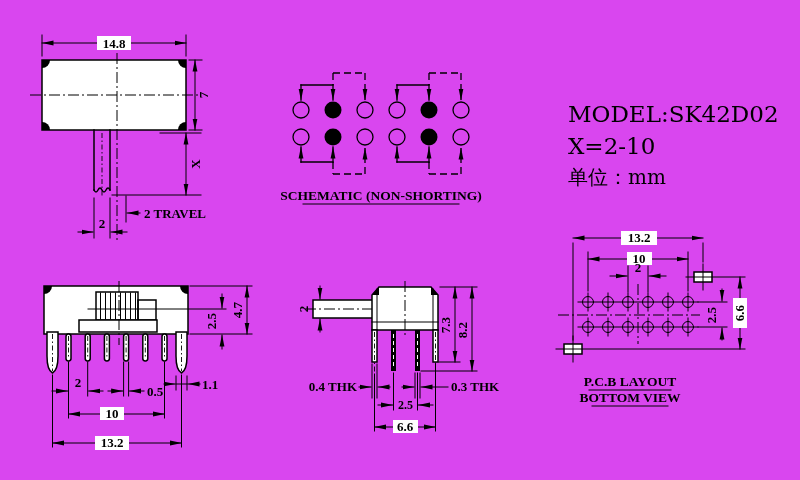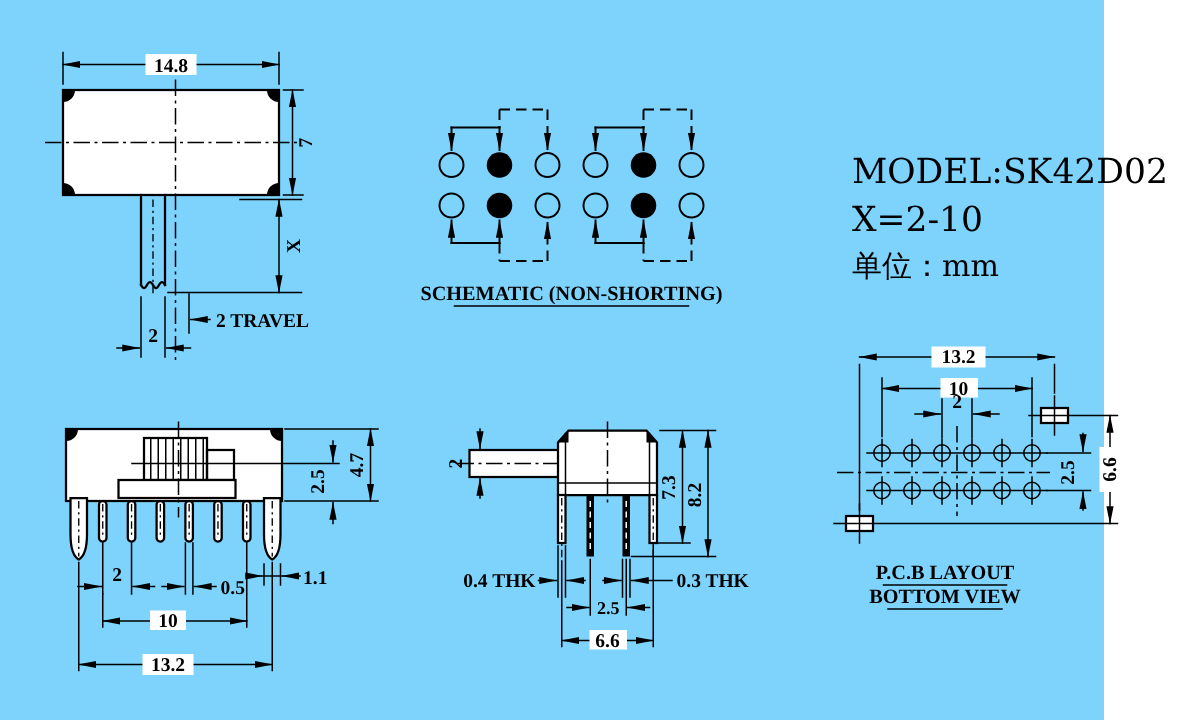--- a/index.html
+++ b/index.html
@@ -1,16 +1,16 @@
 <!DOCTYPE html>
 <html><head>
 <meta charset="utf-8">
 <style>
   html,body{margin:0;padding:0;background:#ffffff;}
-  .stage{width:736px;height:480px;background:#7dd3fc;position:relative;font-family:"Liberation Serif","DejaVu Serif",serif;}
+  .stage{width:800px;height:480px;background:#d946ef;position:relative;font-family:"Liberation Serif","DejaVu Serif",serif;}
   svg{display:block;}
   .o   {stroke:#000;stroke-width:1.5;fill:none;stroke-linecap:square;}
   .of  {stroke:#000;stroke-width:1.5;fill:#fff;stroke-linecap:square;}
   .d   {stroke:#000;stroke-width:1;fill:none;stroke-linecap:square;}
   .cl  {stroke:#000;stroke-width:1;fill:none;stroke-dasharray:11 3 2 3;}
   .cl2 {stroke:#000;stroke-width:0.9;fill:none;stroke-dasharray:5 2.5 1.5 2.5;}
   .blk {fill:#000;stroke:none;}
   .wdash{stroke:#fff;stroke-width:1;fill:none;stroke-dasharray:4 3;}
   .sol {stroke:#000;stroke-width:1.3;fill:none;stroke-linecap:square;}
   .dsh {stroke:#000;stroke-width:1.3;fill:none;stroke-dasharray:7 4;}

